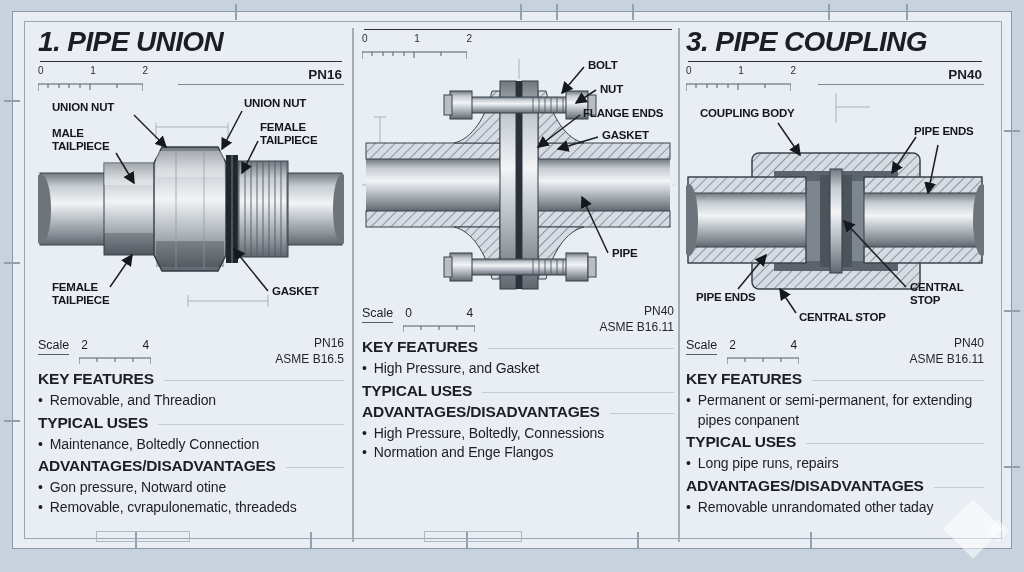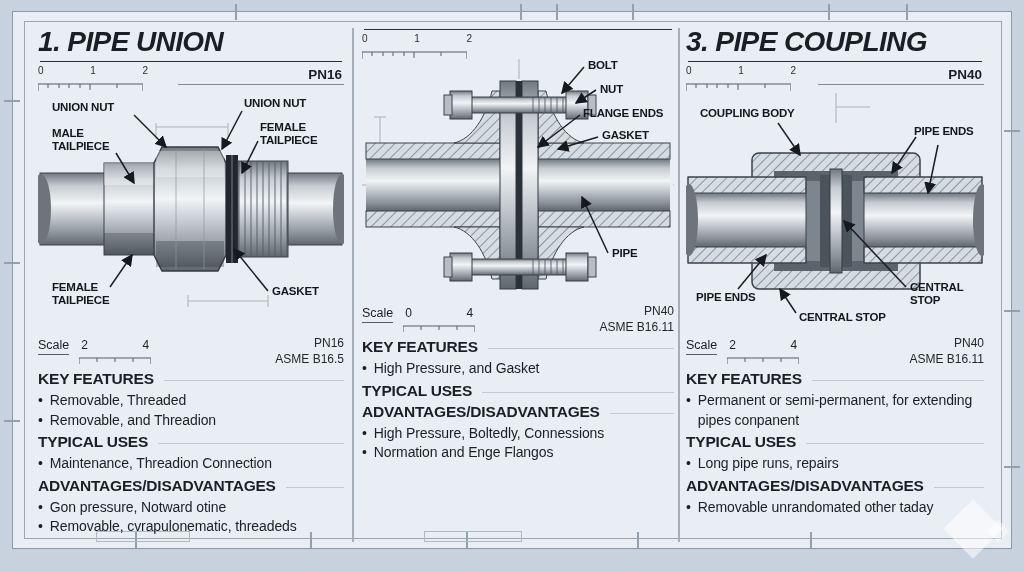--- a/index.html
+++ b/index.html
@@ -209,24 +209,23 @@
         </svg>
       </span>
     </div>
     <div class="pn-block">
       <div>PN16</div>
       <div>ASME B16.5</div>
     </div>
   </div>
 
   <div class="sec-h">KEY FEATURES</div>
-  <div class="bullet">Removable, Threaded</div>
   <div class="bullet">Removable, and Threadion</div>
   <div class="sec-h">TYPICAL USES</div>
-  <div class="bullet">Maintenance, Threadion Connection</div>
+  <div class="bullet">Maintenance, Boltedly Connection</div>
   <div class="sec-h">ADVANTAGES/DISADVANTAGES</div>
   <div class="bullet">Gon pressure, Notward otine</div>
   <div class="bullet">Removable, cvrapulonematic, threadeds</div>
 </div>
 
 <div class="col" style="left:362px;width:312px">
   <hr class="title-rule">
   <div class="ruler-row">
     <div class="mini-ruler">
       <div class="nums">

